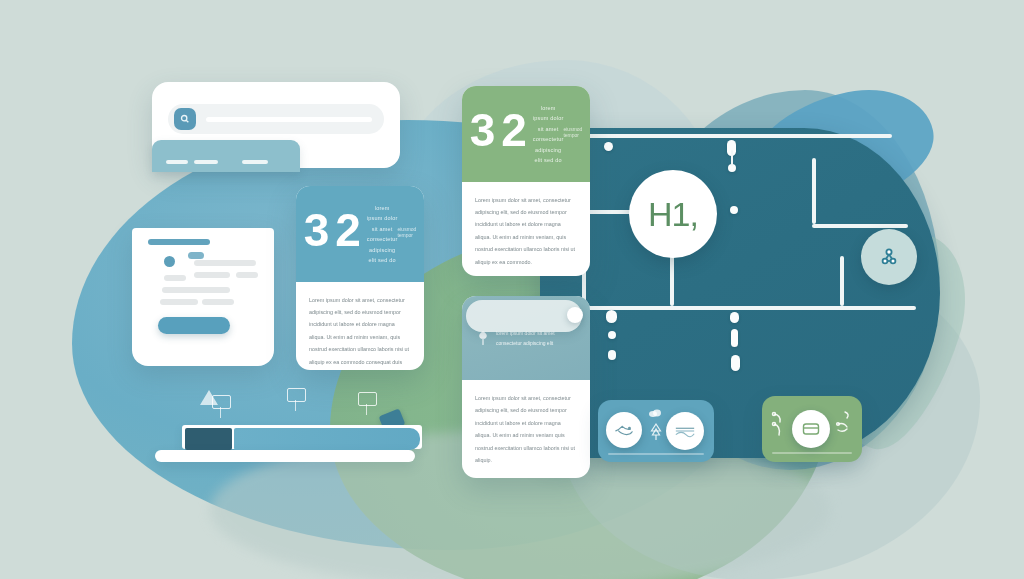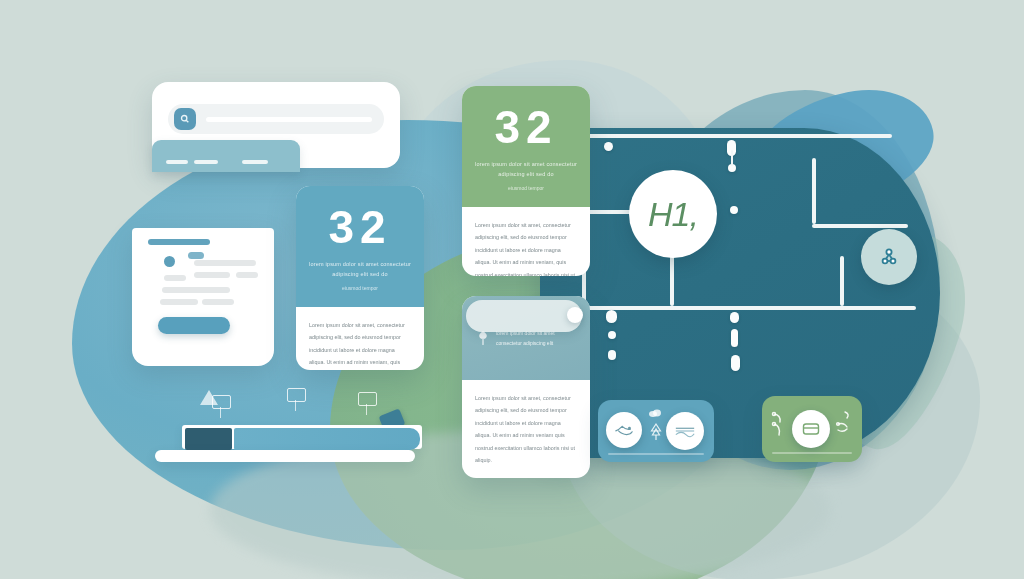--- a/index.html
+++ b/index.html
@@ -80,21 +80,20 @@
   .dot{position:absolute;background:#fbfdfd;border-radius:50%;box-shadow:0 1px 3px rgba(20,60,70,.25);}
 
   
   .node-circle{
     position:absolute;border-radius:50%;
     background:#ffffff;
     display:flex;align-items:center;justify-content:center;
     box-shadow:0 6px 16px rgba(25,65,80,.28);
     font-weight:400;
     letter-spacing:-1px;
-    font-style:italic;
   }
   #node-h1{left:629px;top:170px;width:88px;height:88px;font-size:34px;color:#5c8f63;}
   #node-h3{left:757px;top:218px;width:80px;height:80px;font-size:33px;color:#2f7f96;}
   .node-icon-circle{
     position:absolute;left:861px;top:229px;width:56px;height:56px;border-radius:50%;
     background:#c5dcdb;display:flex;align-items:center;justify-content:center;
     box-shadow:0 4px 12px rgba(25,65,80,.25);
   }
 
   
@@ -139,22 +138,22 @@
     color:rgba(255,255,255,.75);font-size:7px;
     box-shadow:0 3px 7px rgba(40,90,110,.25);
   }
 
   
   .stat-card{
     position:absolute;border-radius:14px;overflow:hidden;background:#ffffff;
     box-shadow:0 12px 30px rgba(50,90,105,.22);
   }
   .stat-head{
-    display:flex;flex-direction:column;align-items:center;justify-content:center;
-    color:#ffffff;padding:18px 10px 16px;
+    display:flex;flex-direction:row;align-items:center;justify-content:center;
+    color:#ffffff;padding:8px 10px 16px;
   }
   .stat-num{font-size:46px;font-weight:700;letter-spacing:6px;line-height:1;}
   .stat-sub{
     margin-top:9px;font-size:5.5px;line-height:1.9;text-align:center;
     color:rgba(255,255,255,.8);filter:blur(.7px);letter-spacing:.2px;
   }
   .stat-sub2{margin-top:5px;font-size:5px;color:rgba(255,255,255,.7);filter:blur(.7px);}
   .stat-body{padding:12px 13px;font-size:5.4px;line-height:2.3;color:#7e8a8e;filter:blur(.65px);}
 
   #card-blue{left:296px;top:186px;width:128px;height:184px;}

